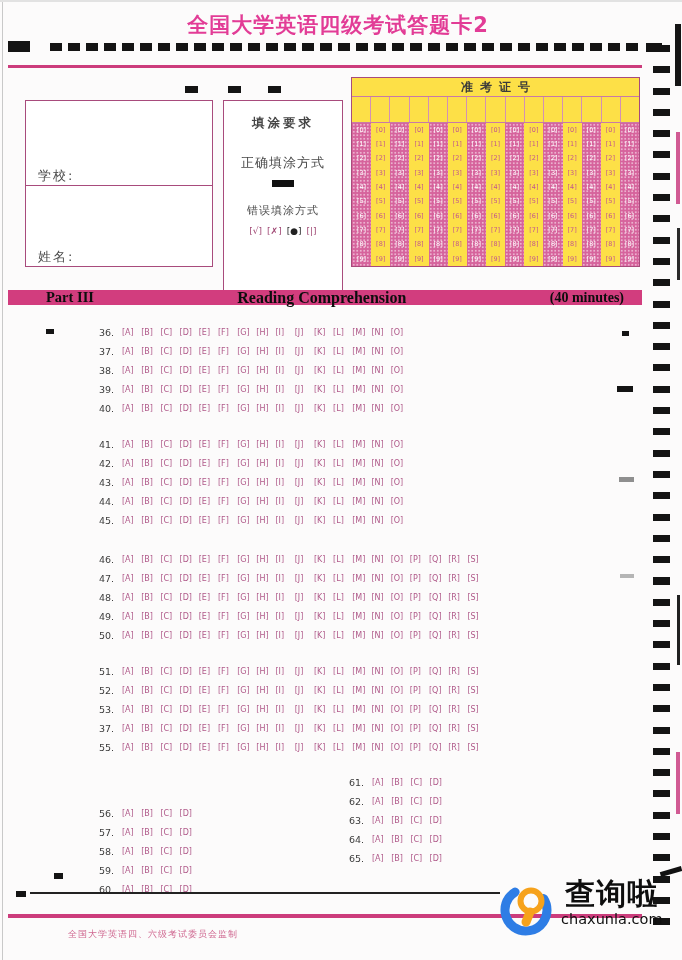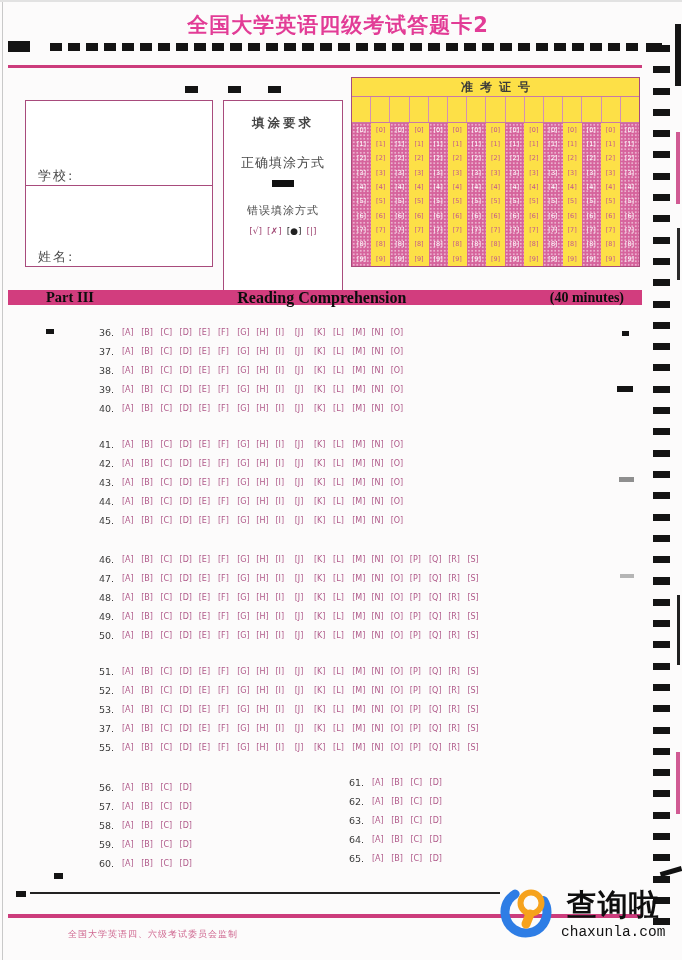--- a/index.html
+++ b/index.html
@@ -54,21 +54,21 @@
   
   .q-group{position:absolute;}
   .q-row{height:19px;display:flex;align-items:center;}
   .q-num{width:26px;text-align:right;font-size:9.5px;color:#3c3c3c;margin-right:8px;}
   .q-opt{width:19.2px;font-size:8px;color:#b05a8a;}
   
   .blackline{background:#222;}
   .committee{left:68px;top:928px;font-size:9px;color:#d06a92;letter-spacing:1px;}
   .form-code{left:512px;top:934px;font-size:8px;color:#e795b8;letter-spacing:1px;margin-top:27px;}
   
-  .wm{left:497px;top:877px;width:185px;height:76px;display:flex;align-items:center;font-family:Liberation Mono, monospace;}
+  .wm{left:497px;top:877px;width:185px;height:76px;display:flex;align-items:flex-start;}
   .wm-text{display:flex;flex-direction:column;align-items:center;margin-left:2px;}
   .wm-brand{font-size:30px;font-weight:bold;color:#0e0e0e;line-height:34px;letter-spacing:1px;}
   .wm-domain{font-size:14.5px;color:#101010;line-height:16px;}
   
   .edge{position:absolute;}
 </style>
 </head>
 <body>
 
 <div class="page">
@@ -727,21 +727,21 @@
         <span class="q-opt">[L]</span>
         <span class="q-opt">[M]</span>
         <span class="q-opt">[N]</span>
         <span class="q-opt">[O]</span>
         <span class="q-opt">[P]</span>
         <span class="q-opt">[Q]</span>
         <span class="q-opt">[R]</span>
         <span class="q-opt">[S]</span>
       </div>
     </div>
-  <div class="q-group" style="left:88px;top:778px;">
+  <div class="q-group" style="left:88px;top:804px;">
       <div class="q-row">
         <span class="q-num">56.</span>
         <span class="q-opt">[A]</span>
         <span class="q-opt">[B]</span>
         <span class="q-opt">[C]</span>
         <span class="q-opt">[D]</span>
       </div>
       <div class="q-row">
         <span class="q-num">57.</span>
         <span class="q-opt">[A]</span>

